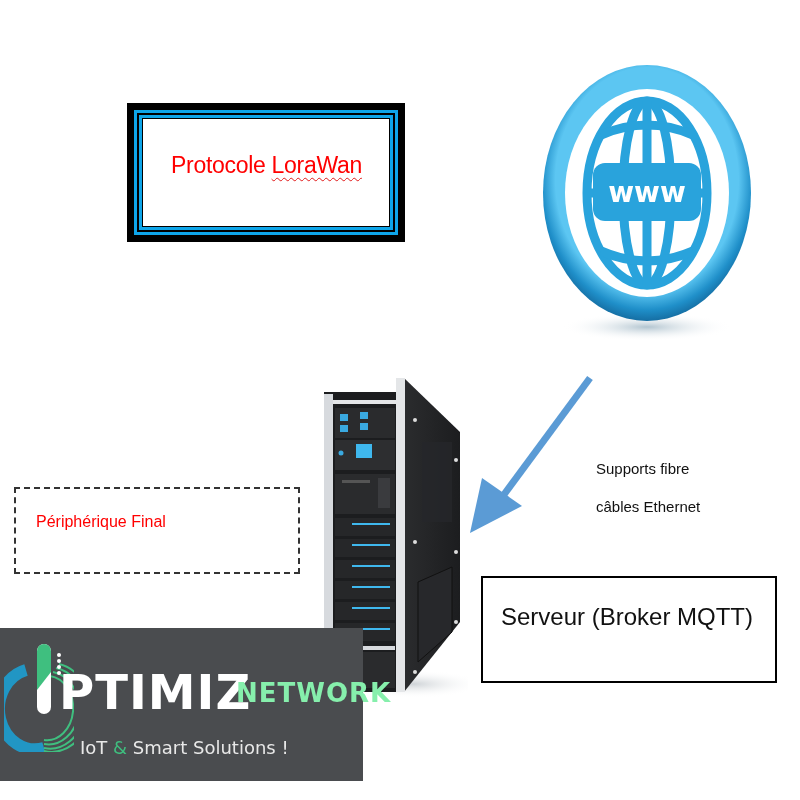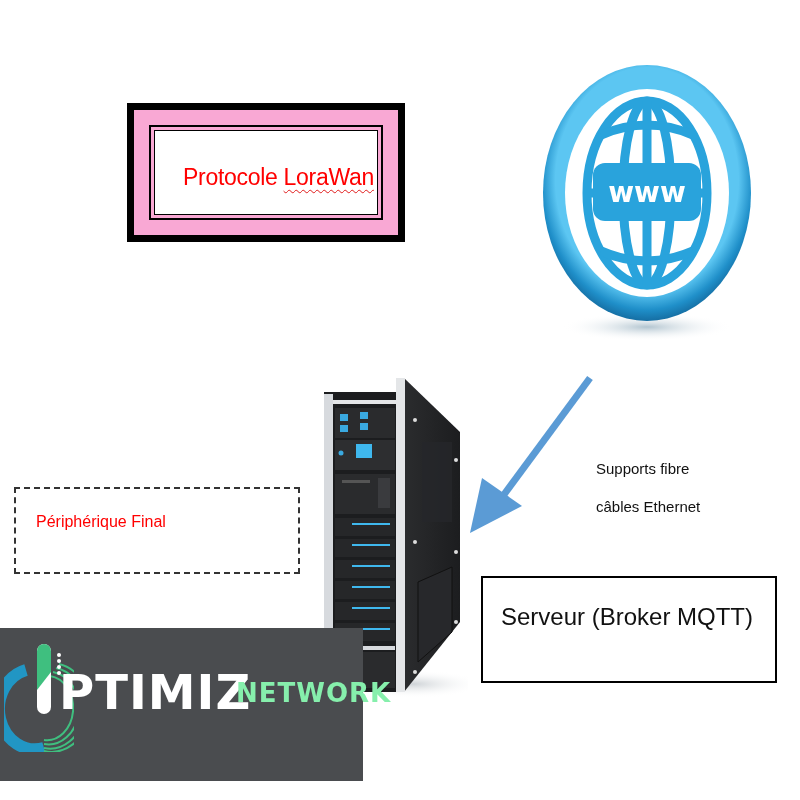--- a/index.html
+++ b/index.html
@@ -2,21 +2,21 @@
 <html><head>
 <meta charset="utf-8">
 <style>
   html, body { margin: 0; padding: 0; }
   body { width: 800px; height: 800px; background: #ffffff; position: relative; overflow: hidden;
          font-family: "Liberation Sans", "DejaVu Sans", sans-serif; }
 
   
   .proto-box { position: absolute; left: 127px; top: 103px; width: 278px; height: 139px;
                background: #000; box-sizing: border-box; padding: 7px; }
-  .proto-inner { width: 100%; height: 100%; background: #f9a8d4; box-sizing: border-box; padding: 15px; }
+  .proto-inner { width: 100%; height: 100%; background: #0ea5e9; box-sizing: border-box; padding: 3px; }
   .proto-inner2 { width: 100%; height: 100%; box-sizing: border-box; border: 2px solid #000; padding: 3px; }
   .proto-inner3 { width: 100%; height: 100%; box-sizing: border-box; border: 1px solid #000; background:#fff; position: relative; }
   .proto-text { position: absolute; left: 28px; top: 33px; color: #ff0000; font-size: 23px; letter-spacing: -0.3px; white-space: nowrap; }
   .squiggle { text-decoration: underline wavy #e01b1b; text-underline-offset: 4px; text-decoration-thickness: 1px; }
 
   
   .globe { position: absolute; left: 535px; top: 55px; width: 220px; height: 290px; }
 
   
   .arrow { position: absolute; left: 460px; top: 370px; width: 150px; height: 170px; }
@@ -174,13 +174,14 @@
     </g>
     <rect x="33" y="4" width="14" height="70" rx="7" fill="#ffffff"></rect>
     <path d="M33 11 a7 7 0 0 1 14 0 V 32 L33 50 Z" fill="#3fbf7f"></path>
     <circle cx="55" cy="15" r="2" fill="#fff"></circle>
       <circle cx="55" cy="21" r="2" fill="#fff"></circle>
     <circle cx="55" cy="27" r="2" fill="#fff"></circle>
       <circle cx="55" cy="33" r="2" fill="#fff"></circle>
   </svg>
   <div class="logo-ptimiz">PTIMIZ</div>
   <div class="logo-network">NETWORK</div>
+  <div class="logo-tag"><span>IoT </span><span class="logo-amp">&amp;</span><span> Smart Solutions !</span></div>
 </div>
 
 </body></html>

